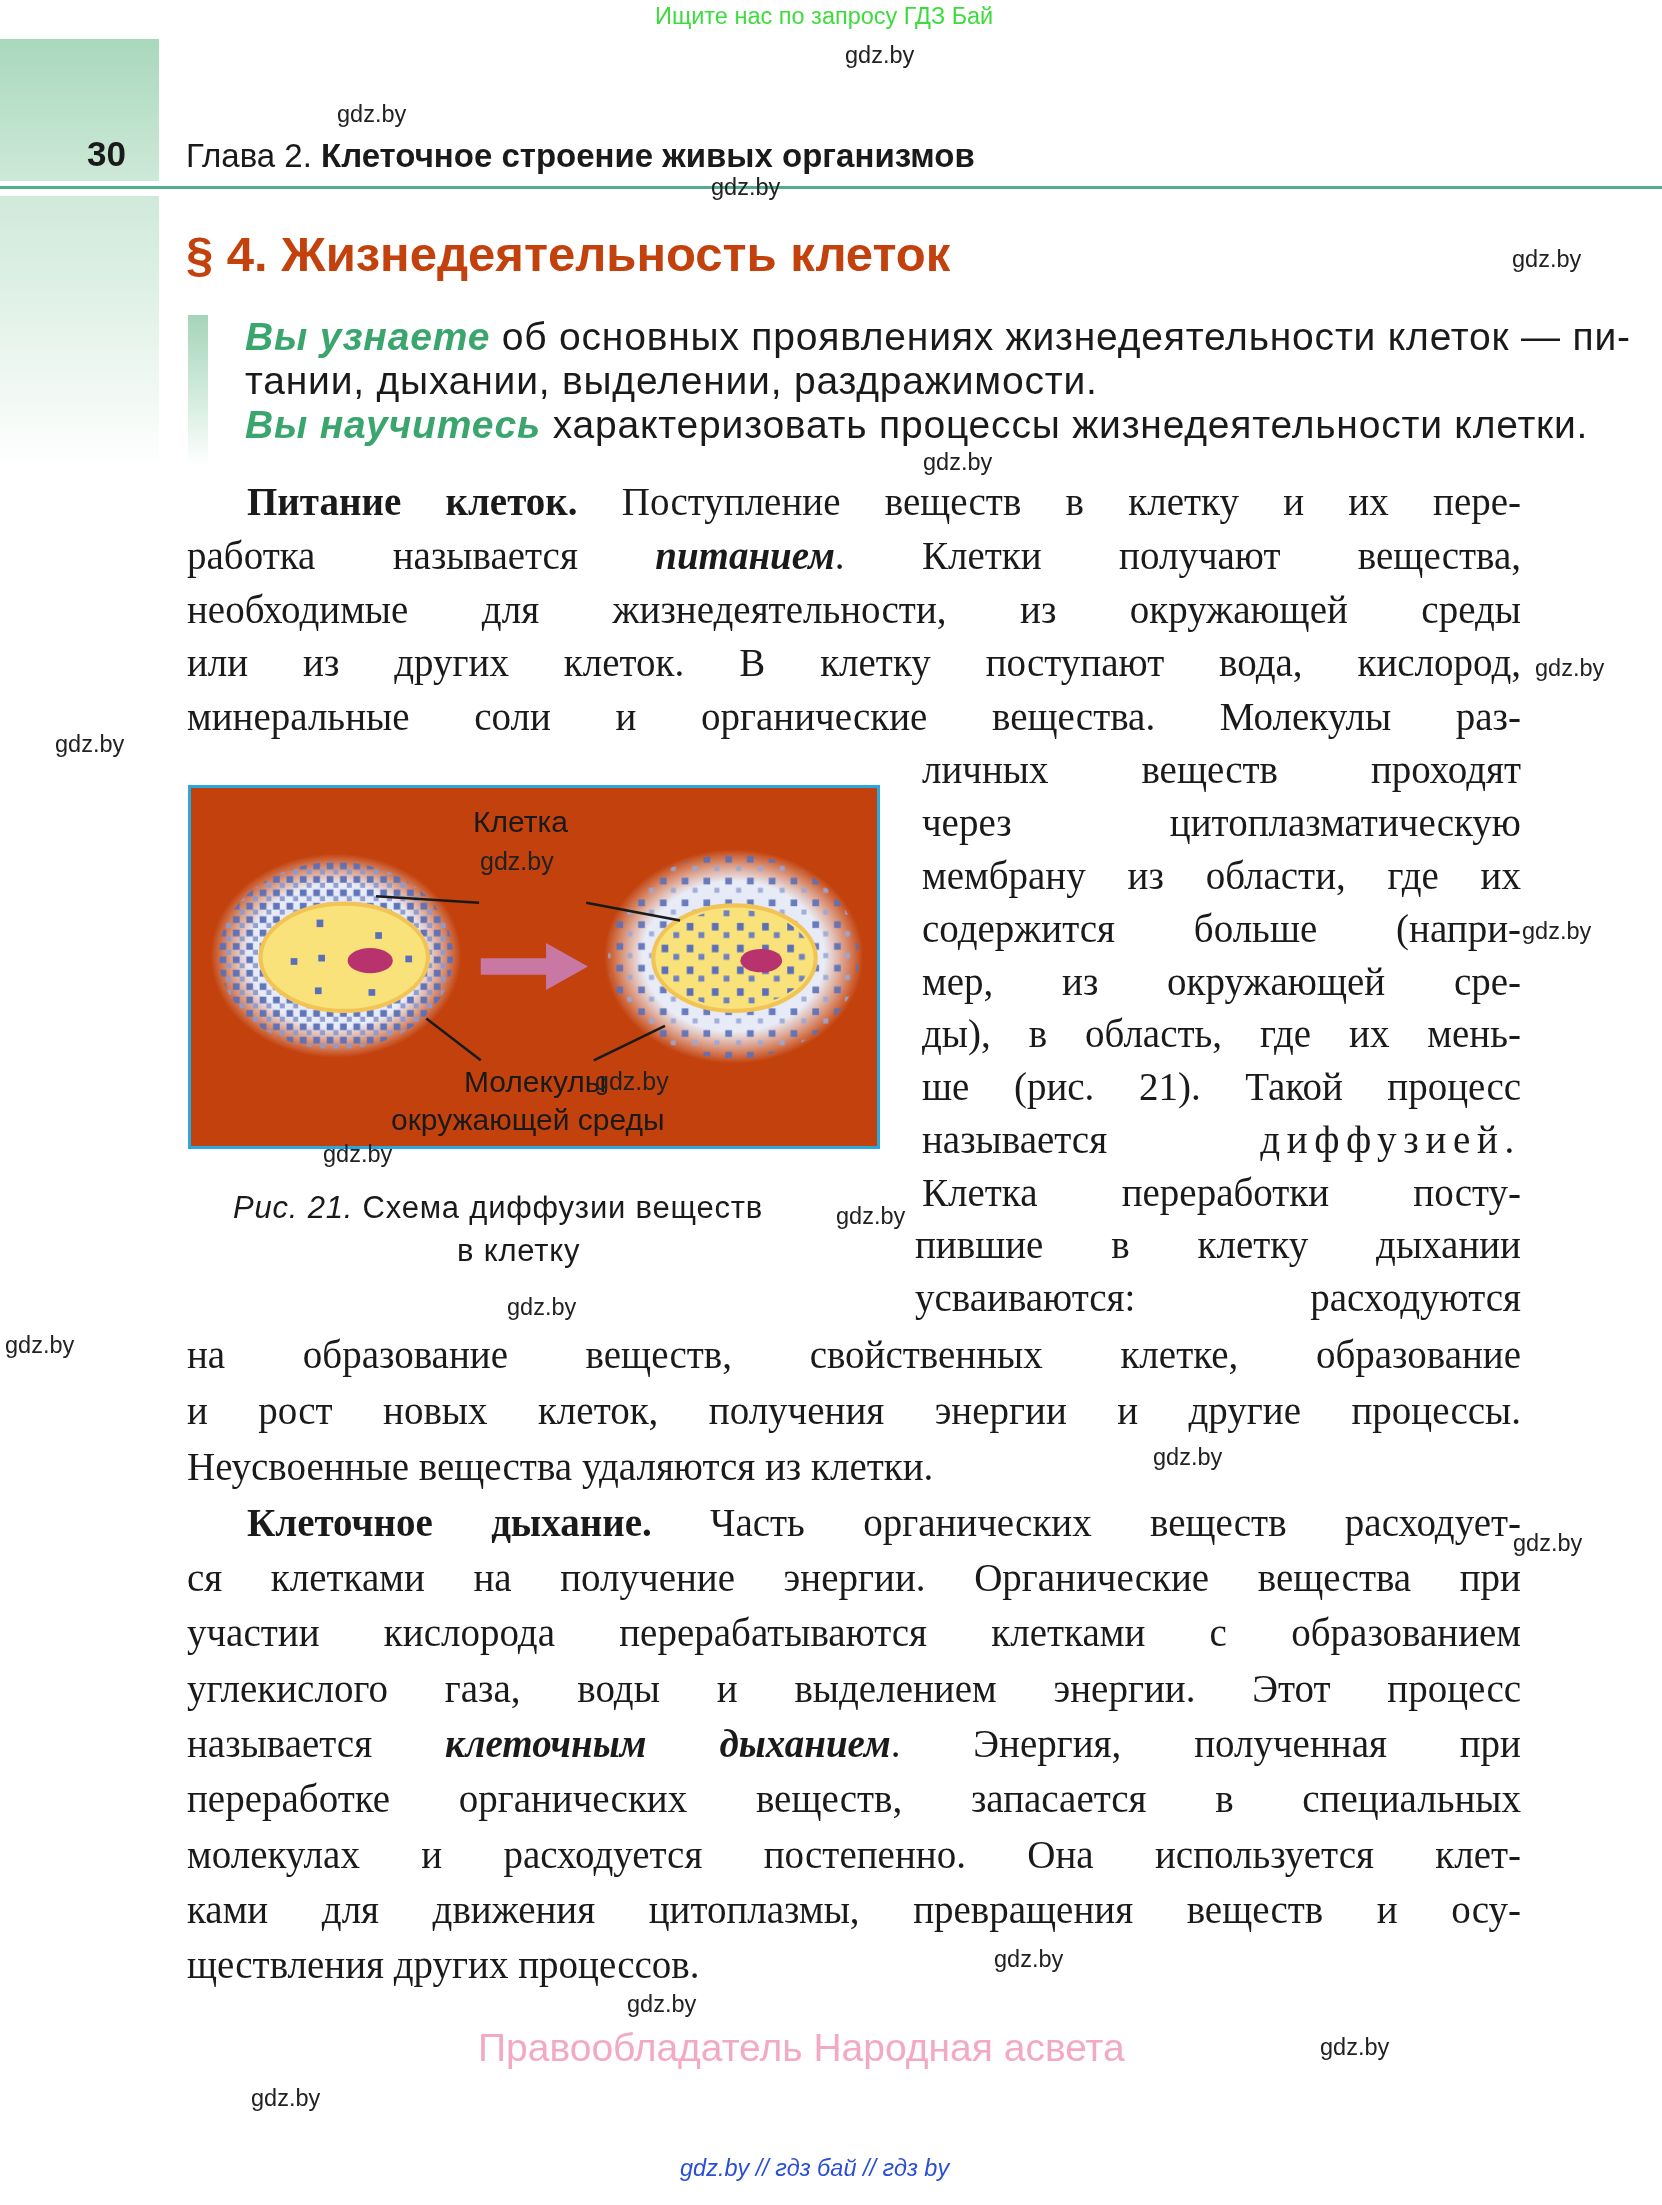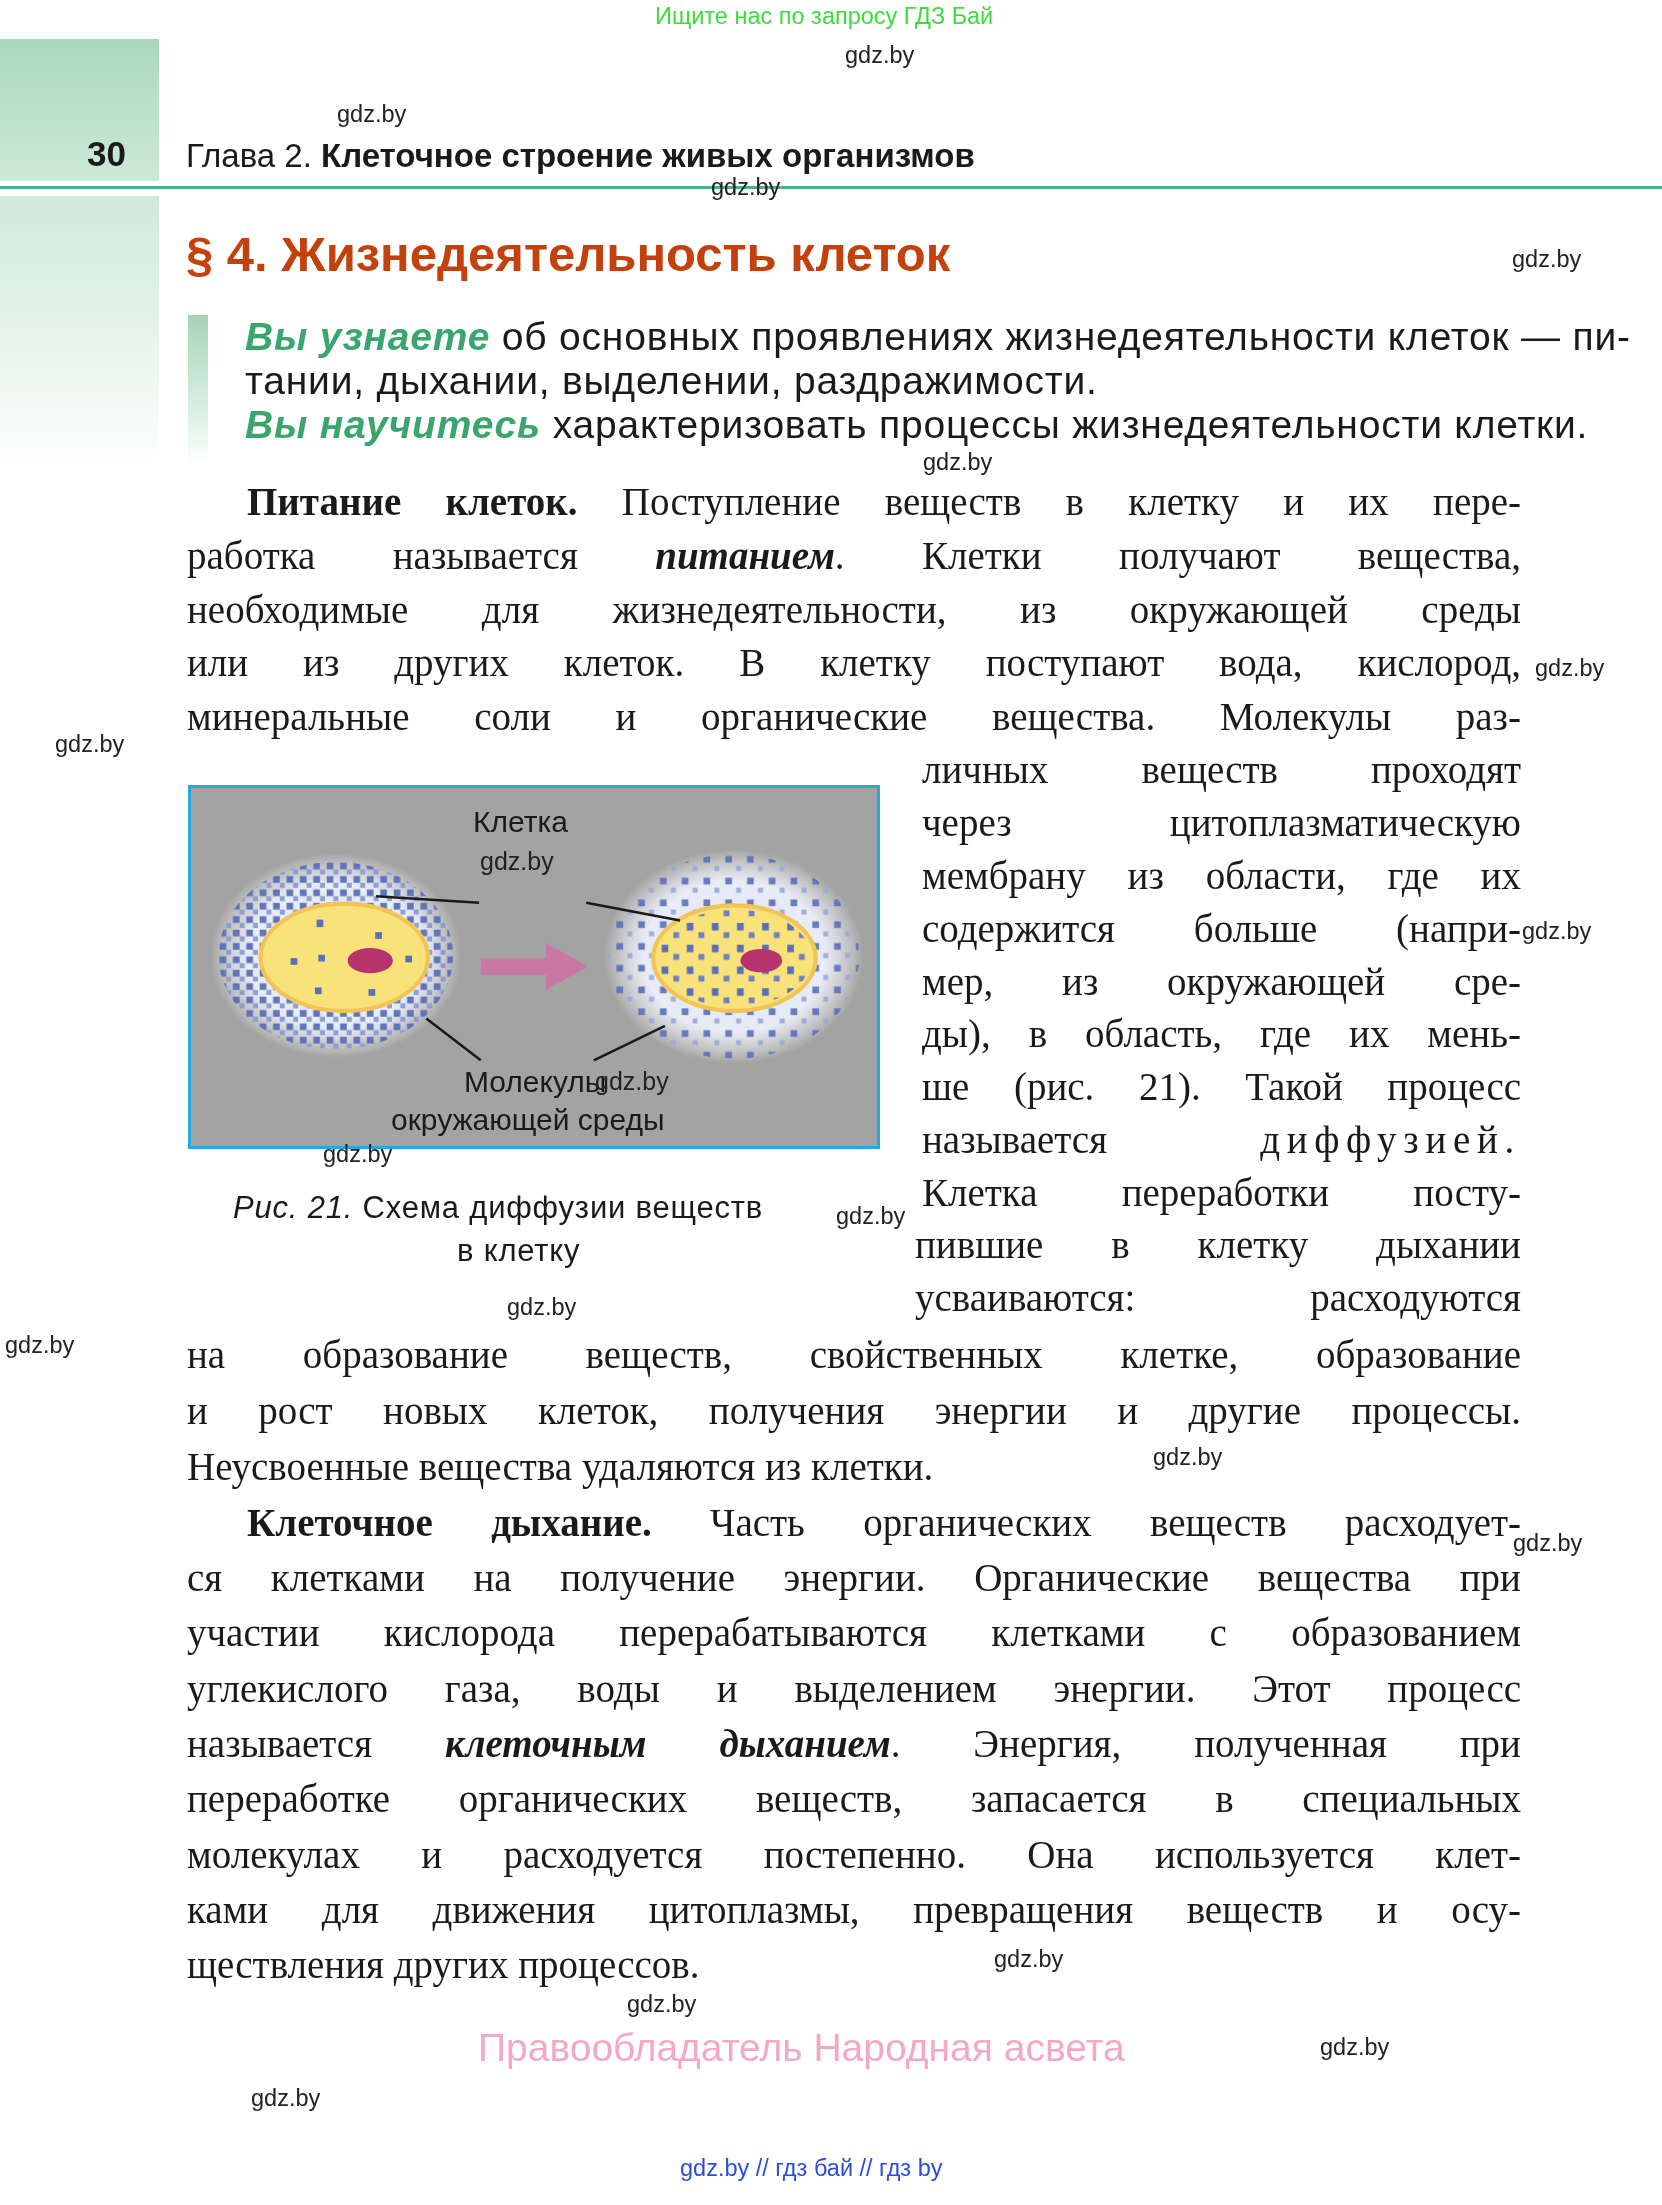--- a/index.html
+++ b/index.html
@@ -22,26 +22,26 @@
   .intro { font-size:39px; color:#1a1a1a; letter-spacing:0.8px; }
   .intro .em { color:#3aa66e; font-weight:bold; font-style:italic; }
   .body { font-family:"Liberation Serif", serif; font-size:39px; color:#1a1a1a; }
   .body-line { position:absolute; left:187px; width:1334px; text-align:justify; text-align-last:justify; white-space:nowrap; }
   .body-line.last { text-align-last:left; }
   .body-line.indent { padding-left:60px; width:1274px; }
   .body-col { position:absolute; left:922px; width:599px; text-align:justify; text-align-last:justify; white-space:nowrap; }
   .b { font-weight:bold;margin-top:32px; }
   .bi { font-weight:bold; font-style:italic; }
   .spaced { letter-spacing:6.7px; }
-  .figure { position:absolute; left:188px; top:785px; width:692px; height:364px; border:3.4px solid #29a8e0; box-sizing:border-box; background:#a3a3a3; }
+  .figure { position:absolute; left:188px; top:785px; width:692px; height:364px; border:3.4px solid #29a8e0; box-sizing:border-box; background:#c2410c; }
   .fig-label { position:absolute; font-family:"Liberation Sans", sans-serif; font-size:30px; color:#1a1a1a; white-space:nowrap; }
   .caption { font-size:31px; color:#1a1a1a; letter-spacing:0.8px; }
   .caption i { font-style:italic; }
   .rights { font-size:39px; color:#f3a9c2; }
-  .footer-link { font-size:23.5px; color:#2a4fd6; }
+  .footer-link { font-size:23.5px; color:#2a4fd6;font-style:italic; }
 </style>
 </head>
 <body>
 
 <div class="green-square"></div>
 <div class="green-band"></div>
 <div class="rule"></div>
 
 <div class="abs top-search" style="left:655px; top:3.4px;">Ищите нас по запросу ГДЗ Бай</div>
 <div class="wm" style="left:845px; top:42px;">gdz.by</div>

